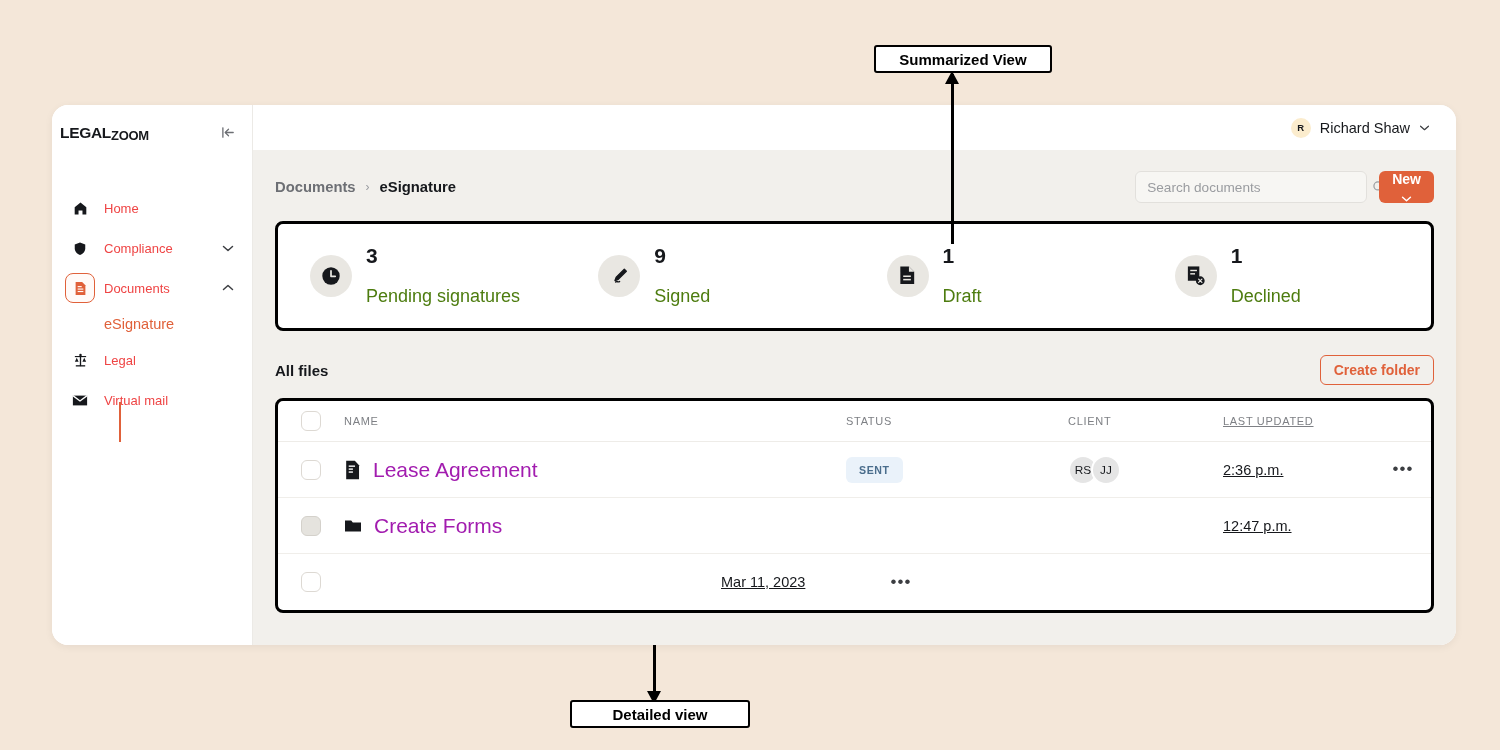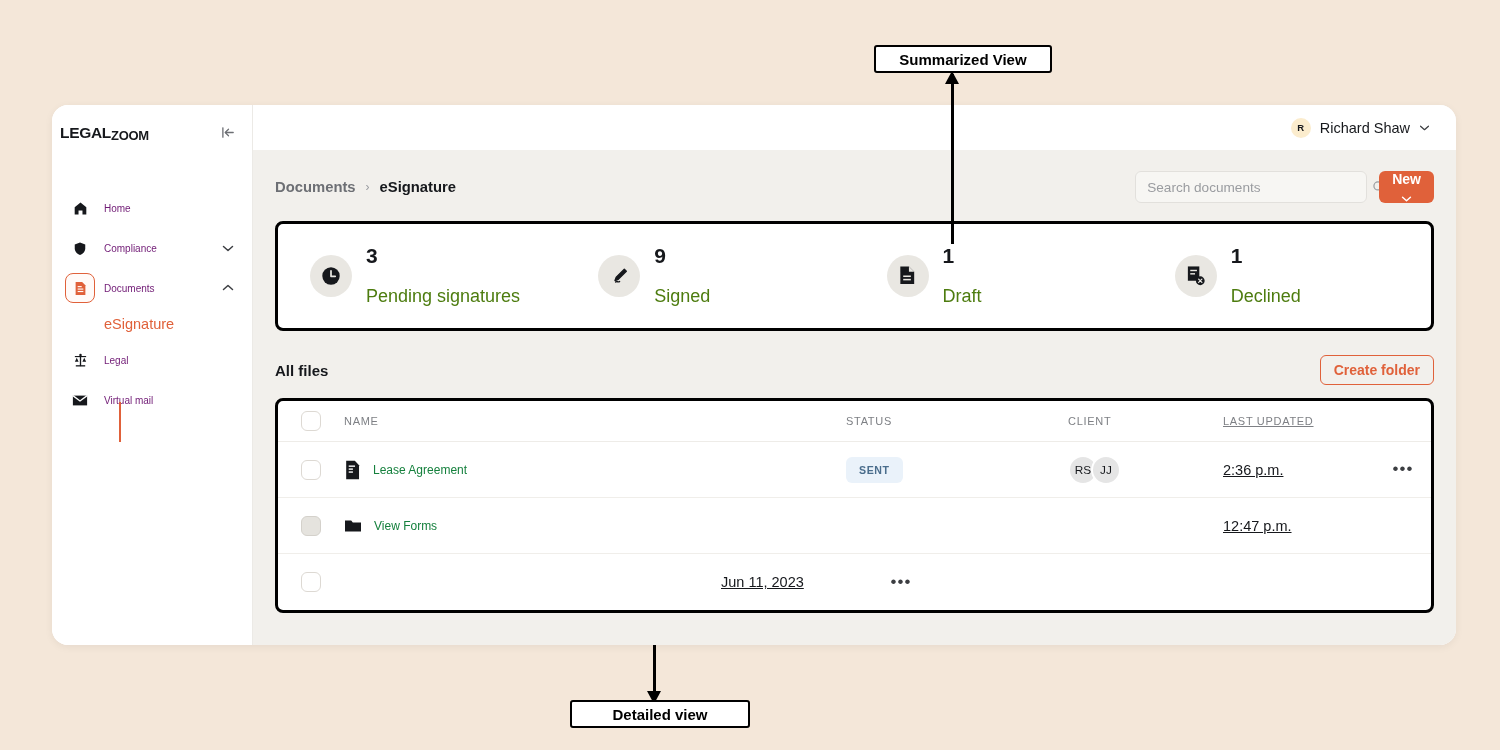--- a/index.html
+++ b/index.html
@@ -86,22 +86,22 @@
     height: 30px;
     flex: 0 0 30px;
     border: 1.5px solid #e0613a;
     border-radius: 8px;
     margin-left: 3px;
     margin-right: 3px;
     background: #fffaf8;
     color: #e0613a;
   }
   .nav-label {
-    font-size: 10px;
-    color: #701a75;
+    font-size: 13px;
+    color: #ef4444;
     flex: 1;
     padding-left: 6px;
   }
   .chev {
     color: #3c3e42;
     font-size: 11px;
     line-height: 1;
   }
   .nav-sub {
     display: flex;
@@ -281,21 +281,21 @@
   .c-status { flex: 0 0 222px; }
   .c-client { flex: 0 0 155px; display: flex; align-items: center; }
   .c-updated { flex: 0 0 152px; text-decoration: underline; }
   .c-more { flex: 0 0 56px; display: flex; justify-content: center; }
 
   .th {
     font-size: 11px; letter-spacing: 0.7px;
     color: #7e8085; text-transform: uppercase;
   }
   .file-icon { color: #16181c; display: flex; align-items: center; flex: 0 0 auto; }
-  .file-name { font-size: 12px; color: #15803d; }
+  .file-name { font-size: 21px; color: #a21caf; }
 
   .badge {
     display: inline-block;
     background: #eaf2fa;
     color: #4a6d8c;
     font-size: 10.6px;
     letter-spacing: 0.6px;
     font-weight: 700;
     padding: 7px 13px;
     border-radius: 6px;
@@ -588,35 +588,35 @@
         <div class="trow">
           <div class="c-check">
             <span class="cb filled"></span>
           </div>
           <div class="c-name">
             <span class="file-icon">
               <svg width="18" height="16" viewBox="0 0 18 16" fill="#16181c">
                   <path d="M1 2.4h6.2l1.6 2h8.2v9.2H1z" rx="1.4"></path>
                 </svg>
             </span>
-            <span class="file-name">View Forms</span>
+            <span class="file-name">Create Forms</span>
           </div>
           <div class="c-status"></div>
           <div class="c-client"></div>
           <div class="c-updated updated">12:47 p.m.</div>
           <div class="c-more"></div>
         </div>
 
         <div class="trow">
           <div class="c-check">
             <span class="cb"></span>
           </div>
           <div class="c-status"></div>
           <div class="c-client"></div>
-          <div class="c-updated updated">Jun 11, 2023</div>
+          <div class="c-updated updated">Mar 11, 2023</div>
           <div class="c-more">
             <span class="more-dots">•••</span>
           </div>
         </div>
 
       </div>
     </div>
   </div>
 </div>
 

